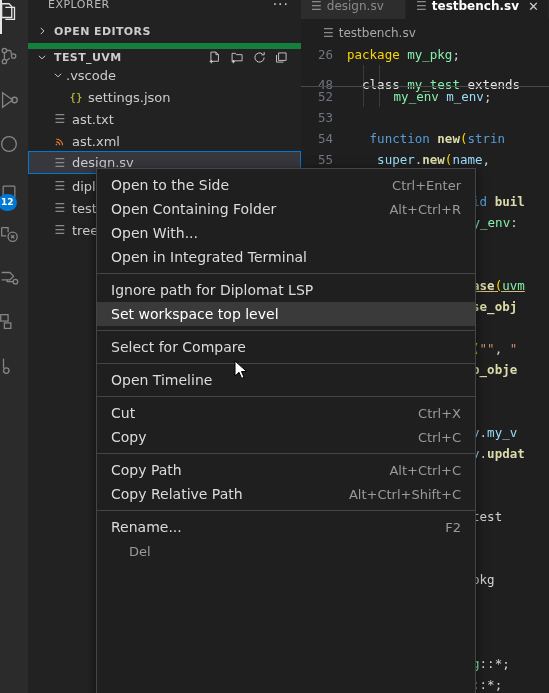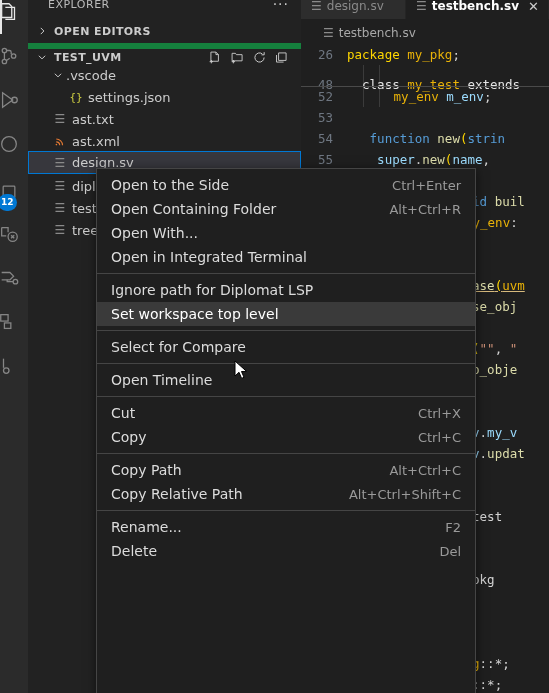--- a/index.html
+++ b/index.html
@@ -94,22 +94,22 @@
   }
   .code { position: absolute; left: 0; top: 44px; width: 248px; height: 649px;
           font-family: "DejaVu Sans Mono", monospace; font-size: 12.5px; line-height: 21px; }
   .cline { position: absolute; left:0; width: 248px; height: 21px; display:flex; white-space: pre; }
   .lnum { width: 46px; text-align: right; padding-right: 14px; color: #6e7681; flex: none; }
   .ctext { flex: 1; overflow: hidden; }
   .fold-sep { position:absolute; left:0; width:248px; height:1px; background:#4a4a4a; }
   .guide { position:absolute; width:1px; background:#3b3b3b; }
   .kw  { color: #e5e5e5; }
   .kw2 { color: #569cd6; }
-  .ty  { color: #eab308; margin-top: 12px; }
-  .fn  { color: #dcdcaa; }
+  .ty  { color: #86efac; margin-top: 12px; }
+  .fn  { color: #dcdcaa; font-weight: bold; }
   .id  { color: #9cdcfe; }
   .st  { color: #ce9178; }
   .pn  { color: #ffd700; }
   .pl  { color: #d4d4d4; }
   .underline { text-decoration: underline; text-decoration-color:#d7ba7d; }
 
   
   .ctxmenu {
     position: absolute; left: 96px; top: 168px; width: 380px; height: 530px;
     background: #1f1f1f;
@@ -472,21 +472,20 @@
       <span class="key">Alt+Ctrl+Shift+C</span>
     </div>
 
     <div class="msep"></div>
 
     <div class="mi">
       <span class="lbl">Rename...</span>
       <span class="key">F2</span>
     </div>
     <div class="mi">
-      <span class="lbl">Delete</span>
       <span class="key">Del</span>
     </div>
   </div>
 
   <div class="cursor">
     <svg width="16" height="22" viewBox="0 0 16 22">
       <path d="M1 1 L1 16 L5 12.3 L7.6 18.4 L10 17.3 L7.5 11.5 L12.6 11.4 Z" fill="#ffffff" stroke="#000000" stroke-width="1"></path>
     </svg>
   </div>
 

